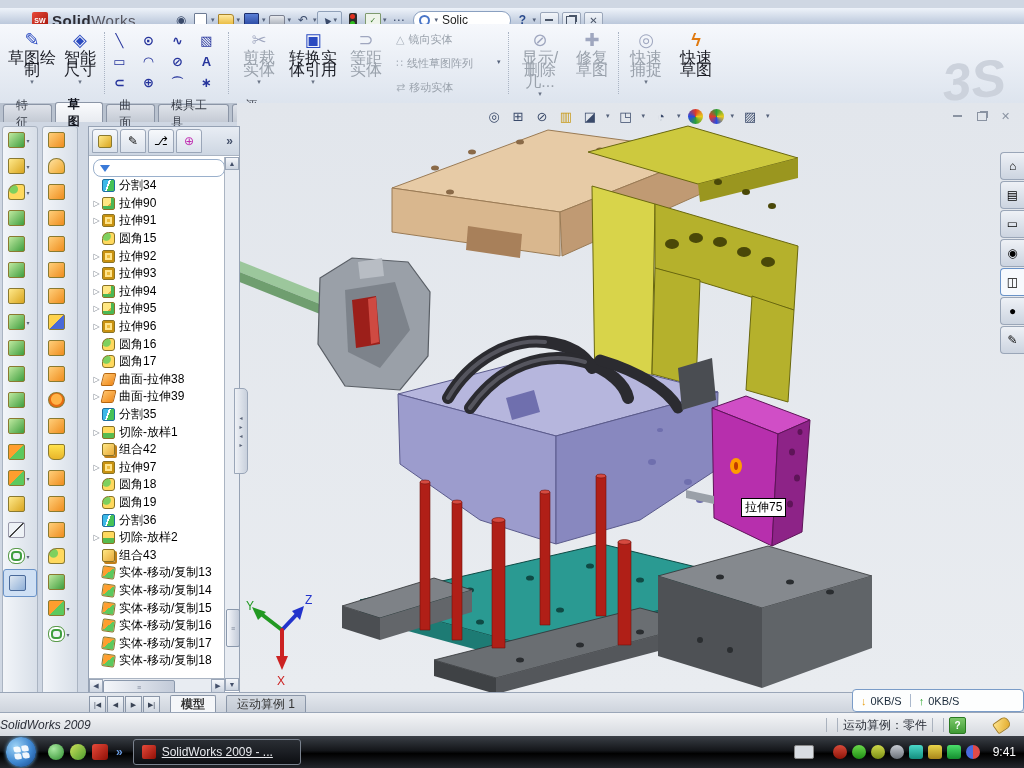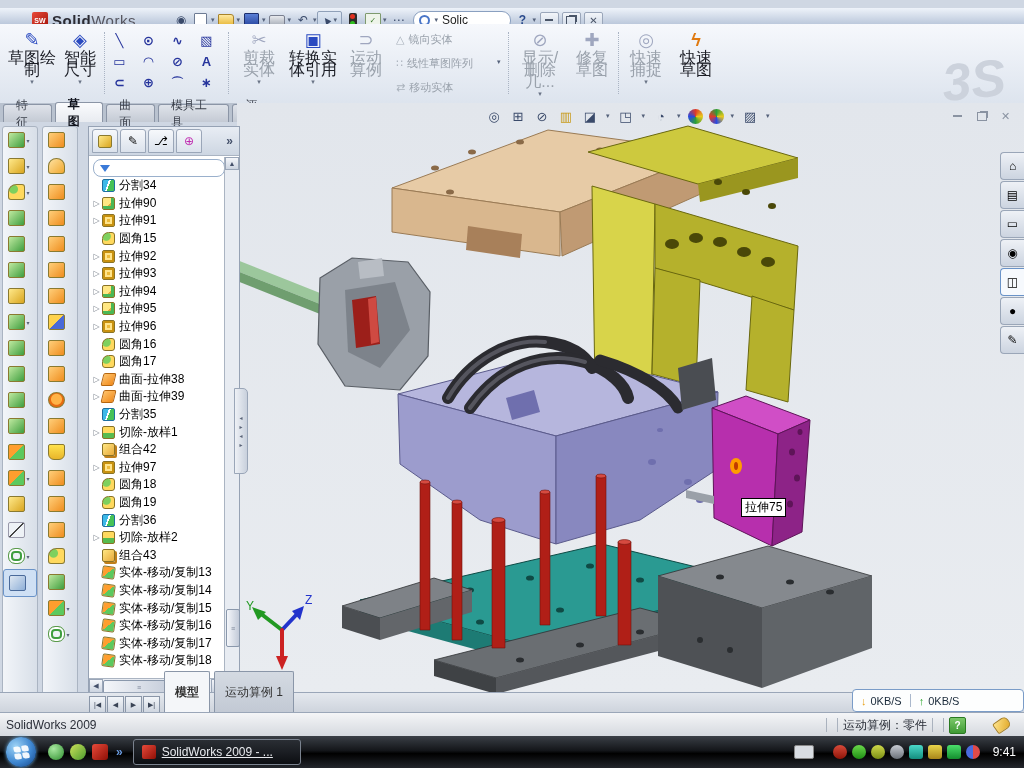--- a/index.html
+++ b/index.html
@@ -103,22 +103,22 @@
   .vscroll{position:absolute;right:0;top:30px;width:14px;height:534px;background:#e8ecf2;border-left:1px solid #aab4c2;}
   .sbtn{width:14px;height:13px;background:linear-gradient(#f4f6fa,#ccd4e0);border:1px solid #9aa6b8;
     display:flex;align-items:center;justify-content:center;font-size:7px;color:#44506a;box-sizing:border-box;}
   .sthumb{position:absolute;left:1px;width:12px;background:linear-gradient(90deg,#f4f6fa,#c2cad8);border:1px solid #8a98ac;border-radius:2px;
     display:flex;align-items:center;justify-content:center;font-size:7px;color:#7a8496;}
   .hscroll{position:absolute;left:0;bottom:0;width:136px;height:14px;background:#e8ecf2;border-top:1px solid #aab4c2;display:flex;}
   
   .navbar{left:0;top:692px;width:1024px;height:20px;background:linear-gradient(#e4e8ee,#cdd3dc);border-top:1px solid #9aa6b8;display:flex;align-items:flex-end;}
   .navbtn{width:15px;height:15px;margin-left:1px;border:1px solid #8a96a8;background:linear-gradient(#f2f5f9,#cfd6e0);
     font-size:7px;color:#3a4456;display:flex;align-items:center;justify-content:center;}
-  .dtab{height:17px;padding:12px 10px;font-size:12px;display:flex;align-items:center;border:1px solid #8a96a8;border-bottom:none;
-    background:linear-gradient(#d4dae2,#c2c9d4);color:#333;border-radius:2px 2px 0 0;margin-left:4px;}
+  .dtab{height:17px;padding:0 10px;font-size:12px;display:flex;align-items:center;border:1px solid #8a96a8;border-bottom:none;
+    background:linear-gradient(#d4dae2,#c2c9d4);color:#333;border-radius:2px 2px 0 0;margin-left:10px;}
   .dtab[data-active="y"]{background:#f4f6f9;font-weight:bold;}
   .statusbar{left:0;top:712px;width:1024px;height:24px;background:linear-gradient(#f4f5f7,#d4d8de);
     border-top:1px solid #9aa6b8;display:flex;align-items:center;font-size:12px;color:#2a2e38;}
   .ssep{width:1px;height:14px;background:#aab2be;margin:0 5px;}
   .helpbox{width:15px;height:15px;background:linear-gradient(#7cc86a,#3e9a34);border:1px solid #2a7a22;color:#fff;
     font-size:10px;font-weight:bold;display:flex;align-items:center;justify-content:center;border-radius:2px;}
   .tagico{width:14px;height:10px;background:linear-gradient(135deg,#ffe48a,#e0a828);border:1px solid #a87f1e;border-radius:2px 5px 5px 2px;transform:rotate(-35deg);}
   .netbadge{left:852px;top:689px;width:170px;height:21px;background:#fdfefe;border:1px solid #7a9cc8;border-radius:4px;
     display:flex;align-items:center;font-size:11px;color:#1a2a3a;z-index:30;}
   
@@ -282,21 +282,21 @@
     <div class="rlb">剪裁实体</div>
       <div class="rdd">▾</div>
   </div>
   <div class="rbtn" style="left:286px;width:54px;">
     <div class="ric" style="color:#2a4ac0;">▣</div>
     <div class="rlb">转换实体引用</div>
       <div class="rdd">▾</div>
   </div>
   <div class="rbtn gray" style="left:344px;width:44px;">
     <div class="ric" style="color:#2a4ac0;">⊃</div>
-    <div class="rlb">运动算例</div>
+    <div class="rlb">等距实体</div>
   </div>
   <div class="stackrow" style="left:396px;top:8px;">
     <span class="sic">△</span>
       <span>镜向实体</span>
   </div>
   <div class="stackrow" style="left:396px;top:32px;">
     <span class="sic">∷</span>
       <span>线性草图阵列</span>
   </div>
   <div class="stackrow" style="left:396px;top:56px;">
@@ -892,21 +892,21 @@
 
 <div class="abs netbadge">
   <span style="color:#e8a018;margin:0 4px 0 8px;">↓</span>
   <span style="margin-right:8px;">0KB/S</span>
   <span style="width:1px;height:13px;background:#aab8cc;"></span>
   <span style="color:#2aa82a;margin:0 4px 0 8px;">↑</span>
   <span>0KB/S</span>
 </div>
 
 <div class="abs statusbar">
-  <span style="margin-left:6px;">SolidWorks 2009</span>
+  <span style="font-style:italic;">SolidWorks 2009</span>
   <span style="margin-left:auto;"></span>
   <span class="ssep"></span>
     <span class="ssep"></span>
   <span>运动算例：零件</span>
   <span class="ssep"></span>
     <span class="ssep"></span>
   <span class="helpbox">?</span>
   <span style="width:28px;"></span>
   <span class="tagico"></span>
   <span style="width:14px;"></span>

